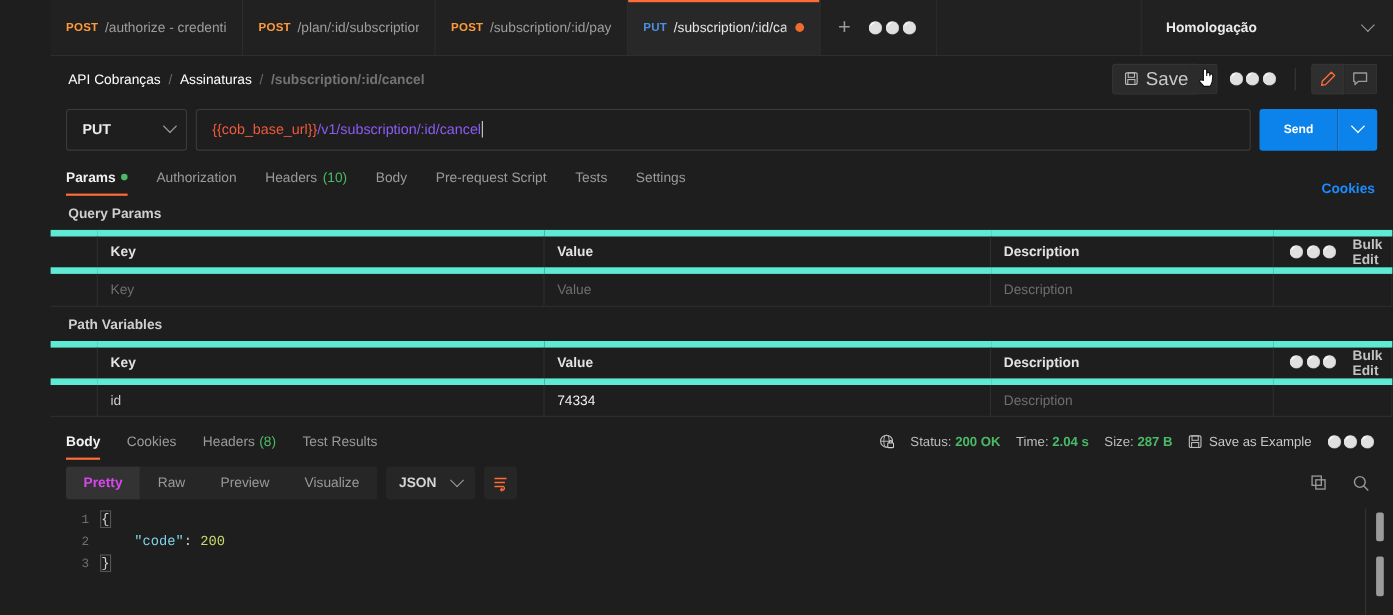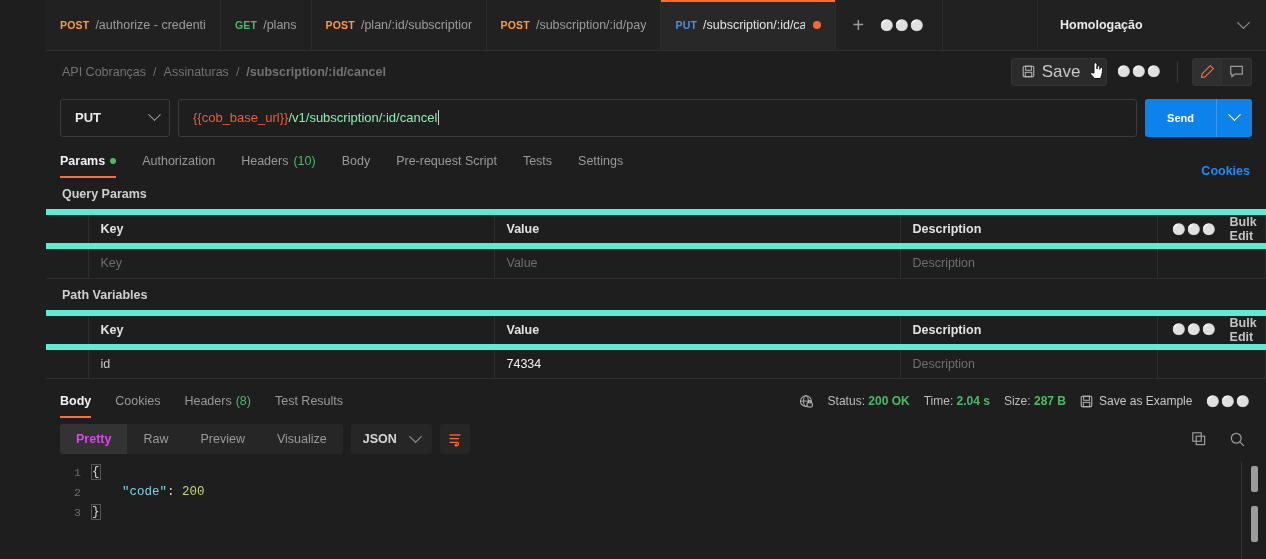--- a/index.html
+++ b/index.html
@@ -50,21 +50,21 @@
   }
   .chev { display:inline-block; width: 9px; height: 9px; border-right: 1.4px solid #9a9a9a;
           border-bottom: 1.4px solid #9a9a9a; transform: rotate(45deg) translate(-2px,-2px); }
 
   
   .crumbrow {
     height: 41px; display: flex; align-items: center;
     padding: 0 14px 0 16px; background: #1e1e1e; flex:none;
   }
   .crumbs { display: flex; align-items: center; gap: 7px; font-size: 12.5px; }
-  .crumb { color: #737373; }
+  .crumb { color: #ffffff; }
   .crumb.cur { color: #737373; font-weight: 700; }
   .crumb-sep { color: #6a6a6a; }
   .crumbrow .right { margin-left: auto; display: flex; align-items: center; gap: 10px; }
   .savebtn {
     display:flex; align-items:center; gap: 7px; height: 28px; padding: 0 10px;
     background: #2b2b2b; border: 1px solid #343434; border-radius: 3px;
     font-size: 17px; color: #c8c8c8;
   }
   .save-caret { width: 24px; height: 28px; background: #2b2b2b; border: 1px solid #343434;
                 border-left: none; border-radius: 0 3px 3px 0; margin-left: -8px; }
@@ -80,21 +80,21 @@
   .method {
     width: 110px; height: 38px; display: flex; align-items: center; justify-content: space-between;
     padding: 0 10px 0 14px; background: #1e1e1e; border: 1px solid #3b3b3b; border-radius: 3px;
     font-size: 13px; font-weight: 700; color: #ececec;
   }
   .urlbox {
     flex: 1; height: 38px; display: flex; align-items: center; padding: 0 14px;
     background: #1e1e1e; border: 1px solid #3b3b3b; border-radius: 3px; font-size: 13px;
   }
   .var { color: #f05a3c; }
-  .urlrest { color: #86efac; }
+  .urlrest { color: #8b5cf6; }
   .caret-bar { display:inline-block; width:1px; height:15px; background:#cfcfcf; margin-left:1px; }
   .sendgroup { display: flex; align-items: stretch; height: 38px; }
   .sendbtn {
     background: #0c82eb; color: #fff; font-size: 11px; font-weight: 700;
     padding: 0 22px; display:flex; align-items:center; border-radius: 3px 0 0 3px;
   }
   .sendcaret {
     background: #0c82eb; width: 36px; display:flex; align-items:center; justify-content:center;
     border-radius: 0 3px 3px 0; border-left: 1px solid #3b9aef;
   }
@@ -175,24 +175,20 @@
 
 <div class="app">
 
   <div class="tabbar">
 
     <div class="tab">
       <span class="verb verb-post">POST</span>
       <span class="tname">/authorize - credentials</span>
     </div>
 
-    <div class="tab">
-      <span class="verb verb-get">GET</span>
-      <span class="tname">/plans</span>
-    </div>
 
     <div class="tab">
       <span class="verb verb-post">POST</span>
       <span class="tname">/plan/:id/subscription</span>
     </div>
 
     <div class="tab">
       <span class="verb verb-post">POST</span>
       <span class="tname">/subscription/:id/pay</span>
     </div>

